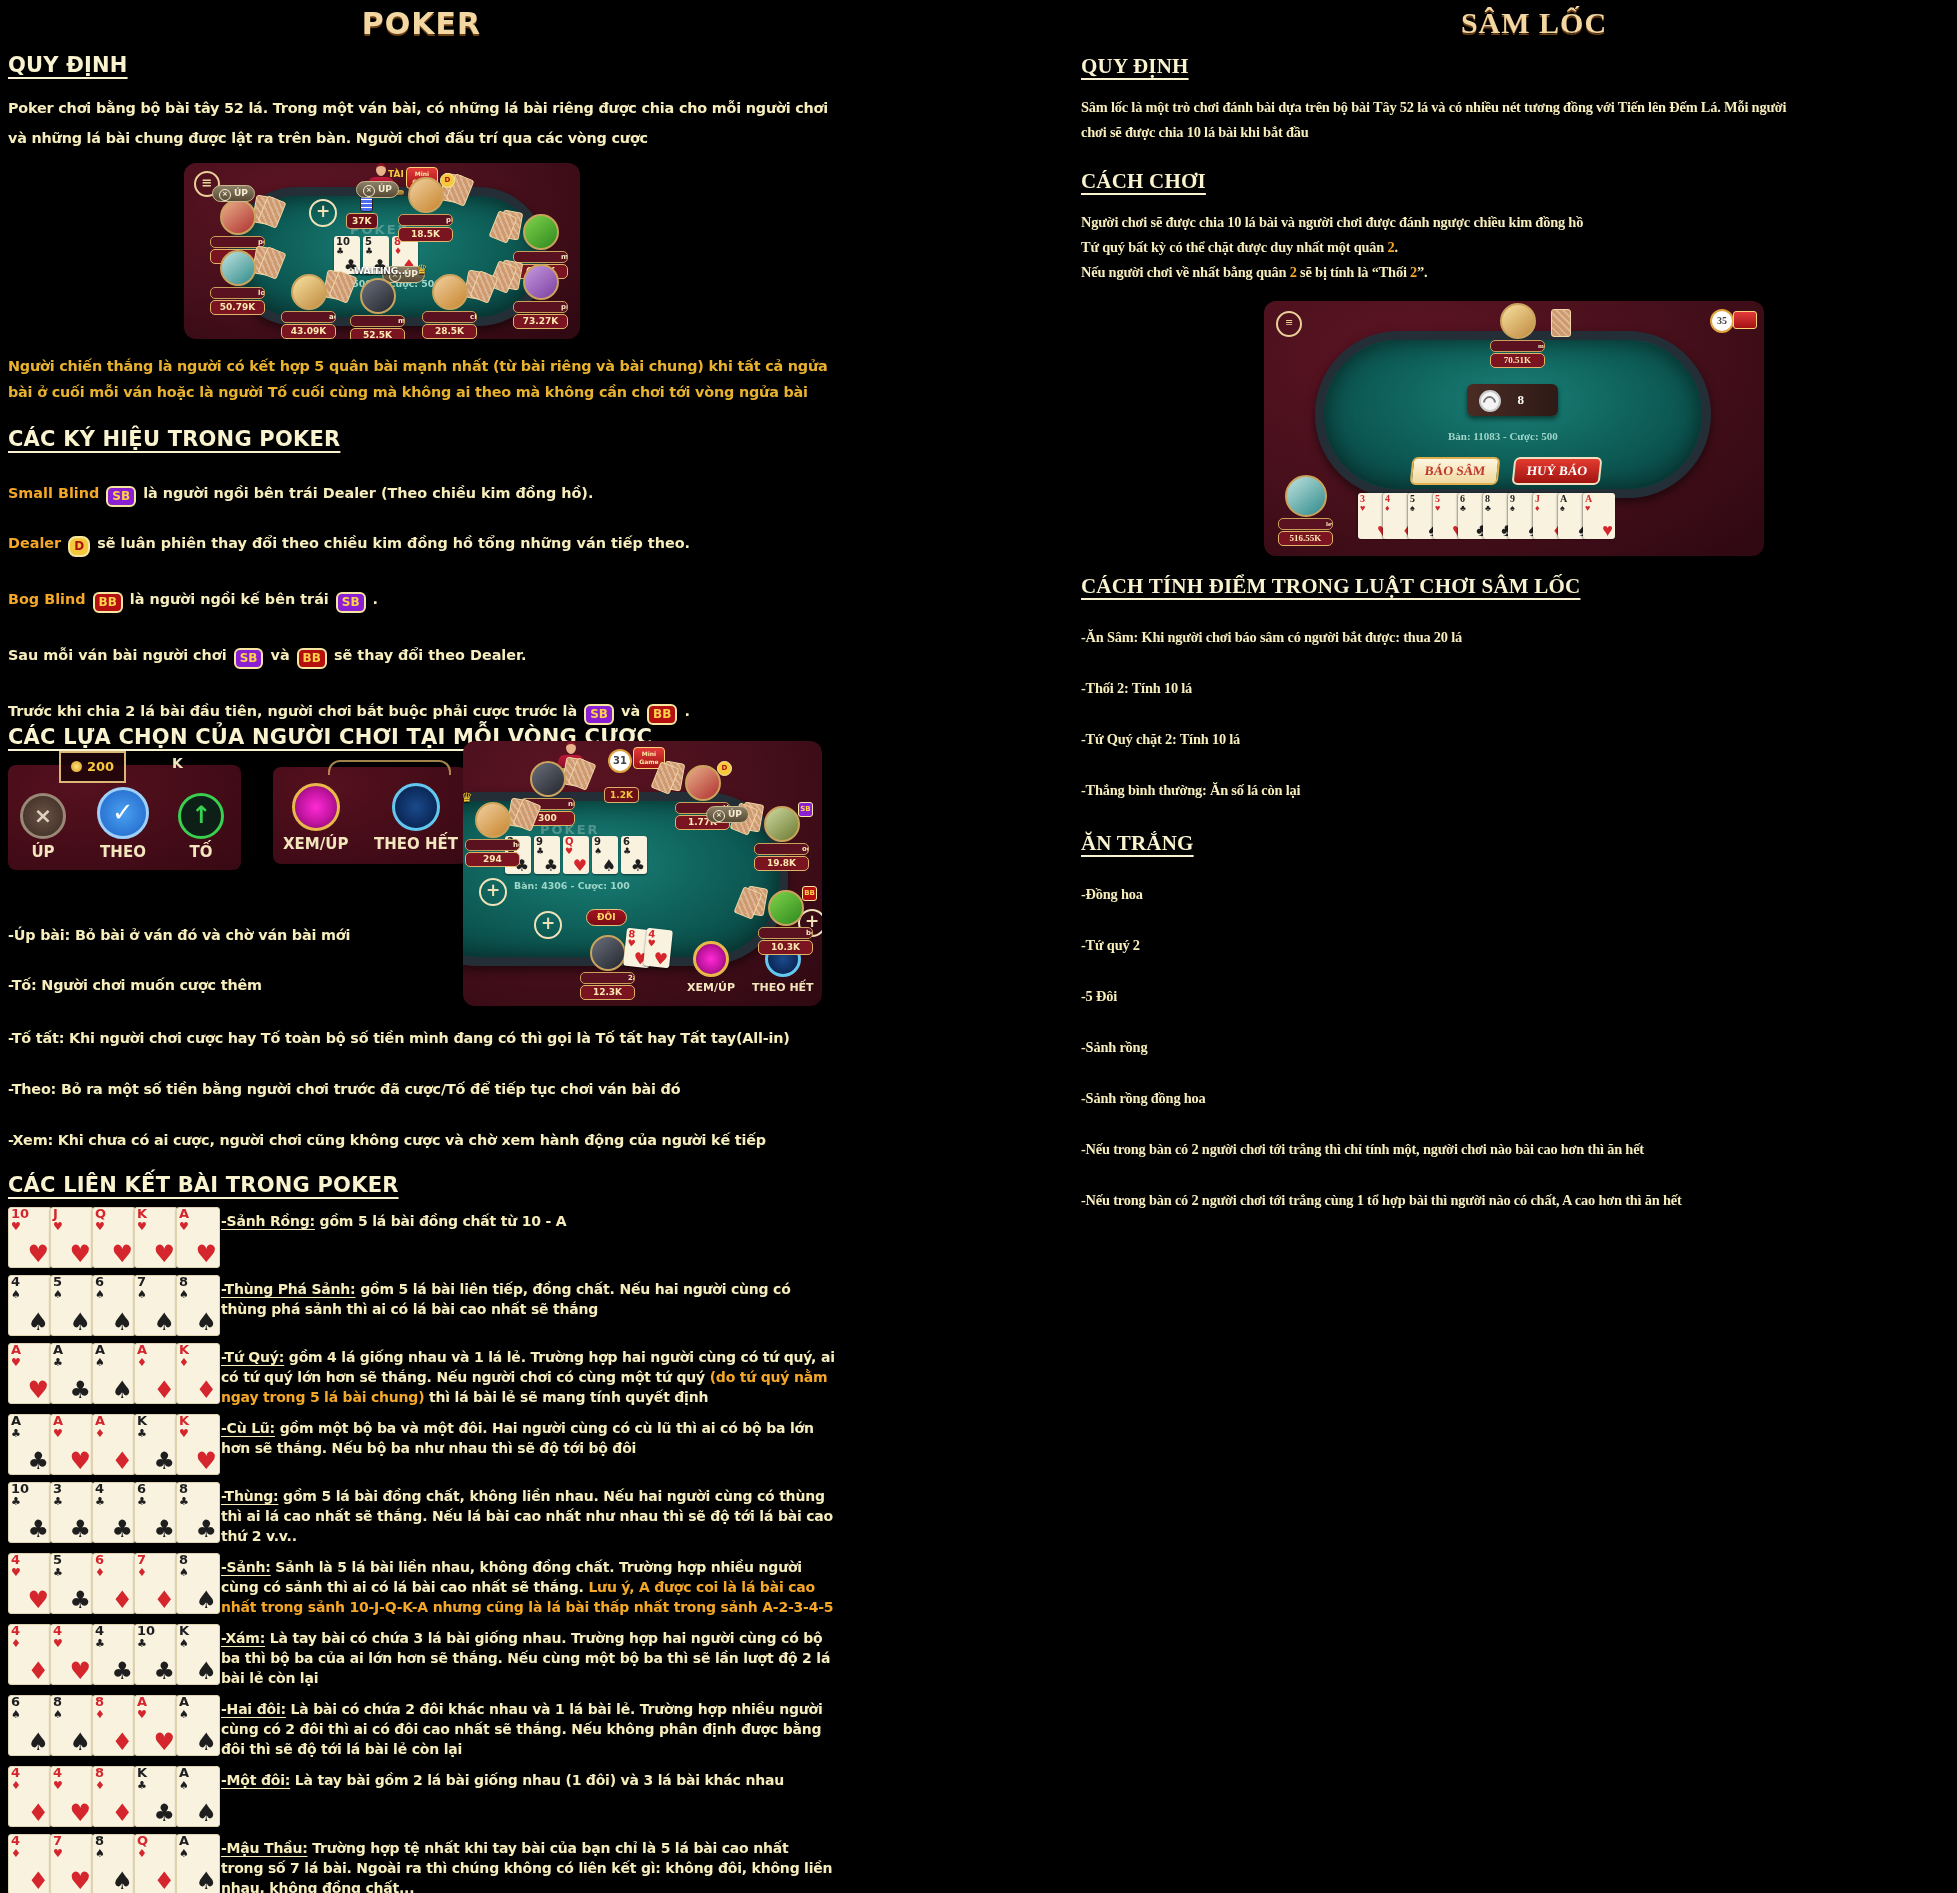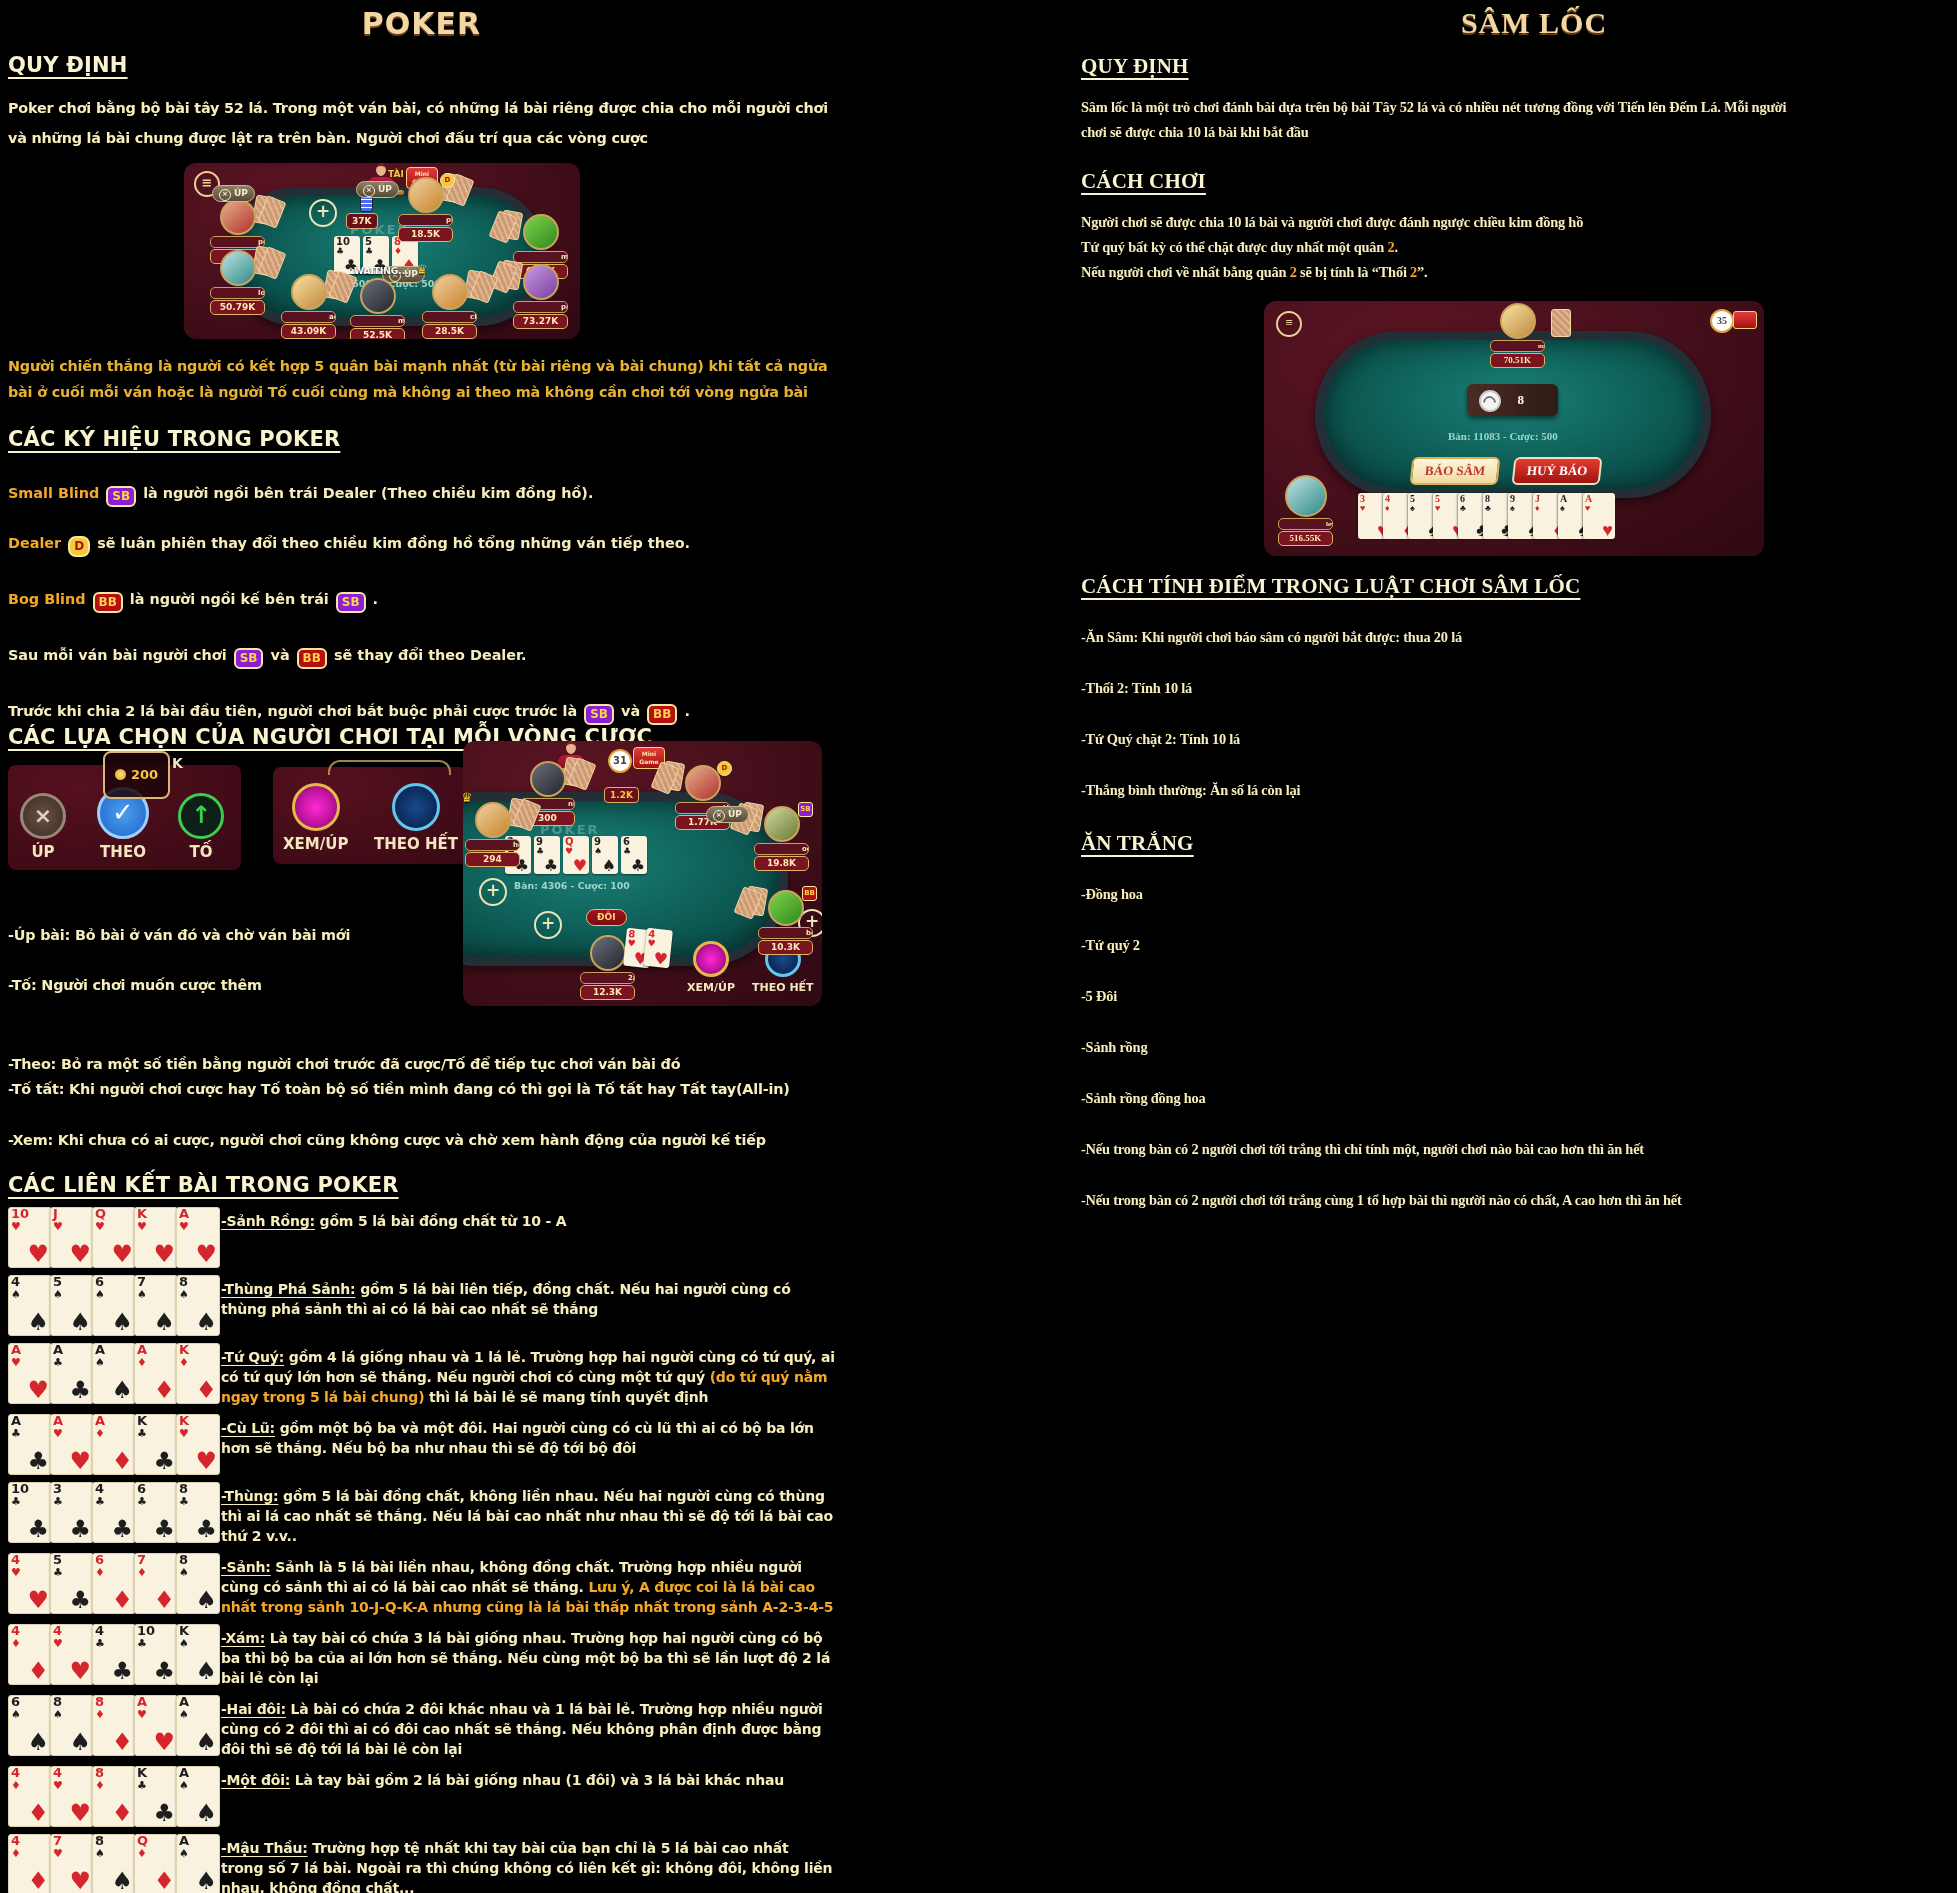--- a/index.html
+++ b/index.html
@@ -99,22 +99,22 @@
          background:radial-gradient(140% 160% at 30% 20%,#55101e 0%,#3c0a15 60%,#2b0710 100%);}
   .abtn{position:absolute;text-align:center;}
   .cir{border-radius:50%;margin:0 auto;position:relative;}
   .cir span{position:absolute;left:0;right:0;top:50%;transform:translateY(-54%);}
   .cir-up{width:40px;height:40px;background:radial-gradient(#6a5346,#3a2a22);border:3px solid #9a8876;color:#ded2c0;font-size:22px;}
   .cir-theo{width:46px;height:46px;background:radial-gradient(#4aa0f0,#1e63c8);border:3px solid #9fd0fa;color:#fff;font-size:26px;}
   .cir-to{width:40px;height:40px;background:#0d1f16;border:3px solid #38d04e;color:#38d04e;font-size:24px;}
   .cir-xem{width:42px;height:42px;background:radial-gradient(circle,#ff2ad4 0%,#c014a0 55%,#70084f 100%);border:3px solid #e8b84a;}
   .cir-blue{width:42px;height:42px;background:radial-gradient(circle,#1a4a8a 0%,#0e2f63 55%,#081c40 100%);border:3px solid #63c8f0;}
   .albl{margin-top:4px;color:#f3e6be;font-size:15px;white-space:nowrap;}
-  .bet-bubble{position:absolute;border:2px solid #d8b874;border-radius:8px;background:rgba(30,5,10,.85);
-              color:#f5c93c;font-size:13px;line-height:20px;padding:12px 10px;z-index:3;white-space:nowrap;margin-left:44px;}
+  .bet-bubble{position:absolute;border:2px solid #d8b874;border-radius:0;background:rgba(30,5,10,.85);
+              color:#f5c93c;font-size:13px;line-height:20px;padding:4px 10px;z-index:3;white-space:nowrap;}
   .coin{display:inline-block;width:11px;height:11px;border-radius:50%;margin-right:5px;
         background:radial-gradient(#ffe27a,#d89a1e);vertical-align:-1px;}
   .kstr{position:absolute;color:#f3e6be;font-size:14px;z-index:3;}
   .half-pill{position:absolute;width:119px;height:13px;border:2px solid #caa35c;border-bottom:none;
              border-radius:12px 12px 0 0;opacity:.8;}
   .opt-abs{position:absolute;left:0;max-width:347px;}
   .opt{margin-top:26px;}
 
   
   .hrow{display:flex;align-items:flex-start;margin-top:7px;}
@@ -403,22 +403,22 @@
       <div class="abtn" style="left:289px;top:200px">
         <div class="cir cir-blue" style="width:30px;height:30px"></div>
         <div class="albl" style="font-size:11px">THEO HẾT</div>
       </div>
     </div>
 
     <p class="opt-abs" style="top:166px">-Úp bài: Bỏ bài ở ván đó và chờ ván bài mới</p>
     <p class="opt-abs" style="top:216px">-Tố: Người chơi muốn cược thêm</p>
   </div>
 
+  <p class="opt" style="margin-top:0">-Tố tất: Khi người chơi cược hay Tố toàn bộ số tiền mình đang có thì gọi là Tố tất hay Tất tay(All-in)</p>
   <p class="opt">-Theo: Bỏ ra một số tiền bằng người chơi trước đã cược/Tố để tiếp tục chơi ván bài đó</p>
-  <p class="opt" style="margin-top:0">-Tố tất: Khi người chơi cược hay Tố toàn bộ số tiền mình đang có thì gọi là Tố tất hay Tất tay(All-in)</p>
   <p class="opt">-Xem: Khi chưa có ai cược, người chơi cũng không cược và chờ xem hành động của người kế tiếp</p>
 
   <h2 style="margin-top:20px">CÁC LIÊN KẾT BÀI TRONG POKER</h2>
 
   <div class="hrow" style="margin-top:10px">
     <div class="cards-row">
         <div class="pcard red">
           <span class="cr">10</span>
           <span class="cs">♥</span>
           <span class="cbig">♥</span>

